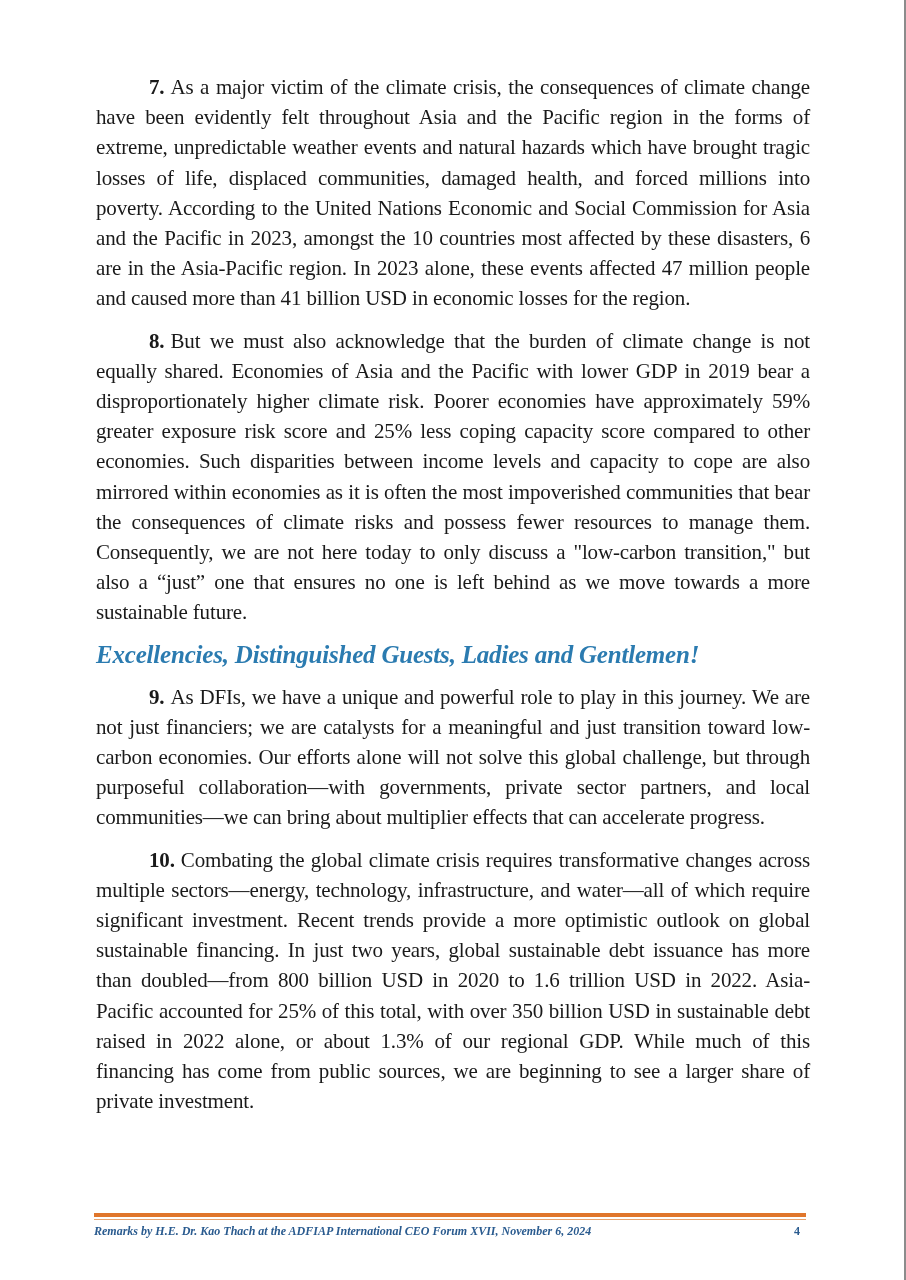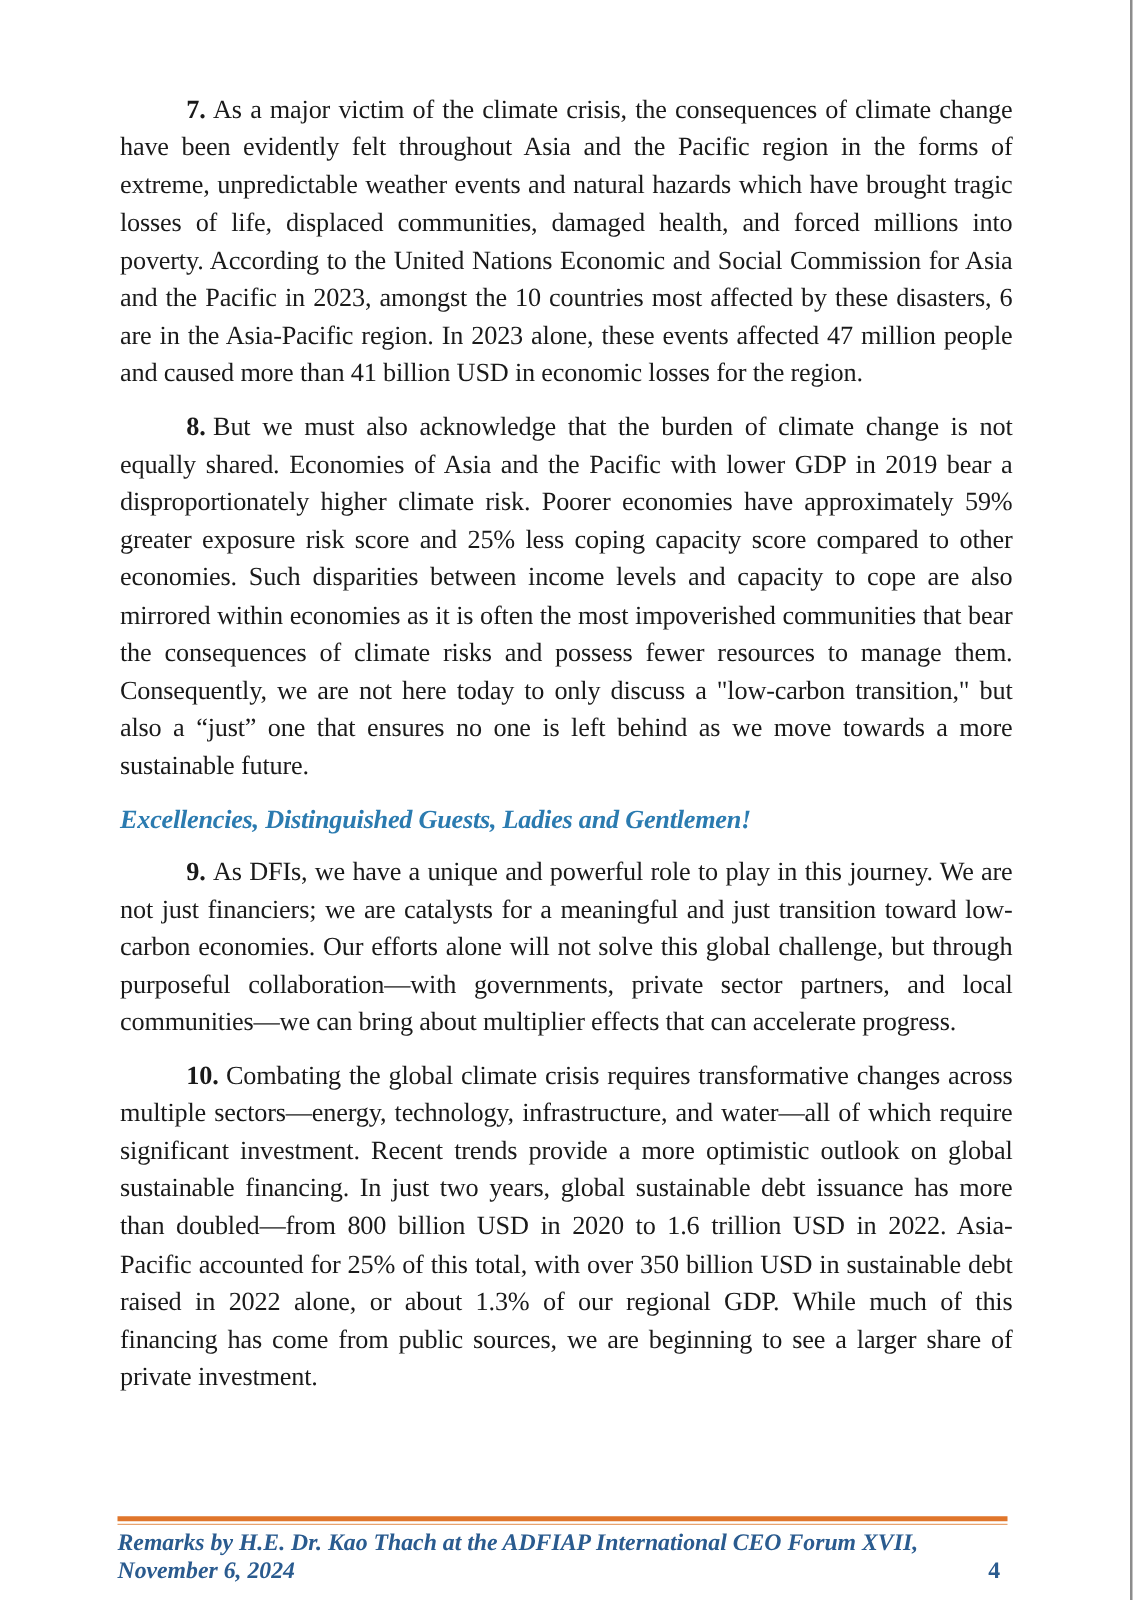--- a/index.html
+++ b/index.html
@@ -42,21 +42,21 @@
     text-align: justify;
     text-indent: 53px;
     margin: 0 0 12px 0;
     letter-spacing: -0.15px;
   }
   .para .num {
     font-weight: bold;
     margin-right: 6px;
   }
   .salutation {
-    font-size: 21px;
+    font-size: 25px;
     line-height: 30px;
     font-style: italic;
     font-weight: bold;
     color: #2b7bb0;
     margin: 2px 0 12px 0;
     letter-spacing: -0.2px;
   }
   .footer {
     position: absolute;
     left: 94px;
@@ -70,21 +70,21 @@
   .footer-rule-thin {
     height: 1px;
     background: #e8a36e;
     margin-top: 2px;
   }
   .footer-row {
     display: flex;
     justify-content: space-between;
     align-items: flex-end;
     margin-top: 4px;
-    font-size: 19px;
+    font-size: 12px;
     font-style: italic;
     font-weight: bold;
     color: #2a5b8f;
     gap: 14px;
   }
   .footer-row .page-num {
     font-style: normal;
     margin-right: 6px;
   }
 </style>

